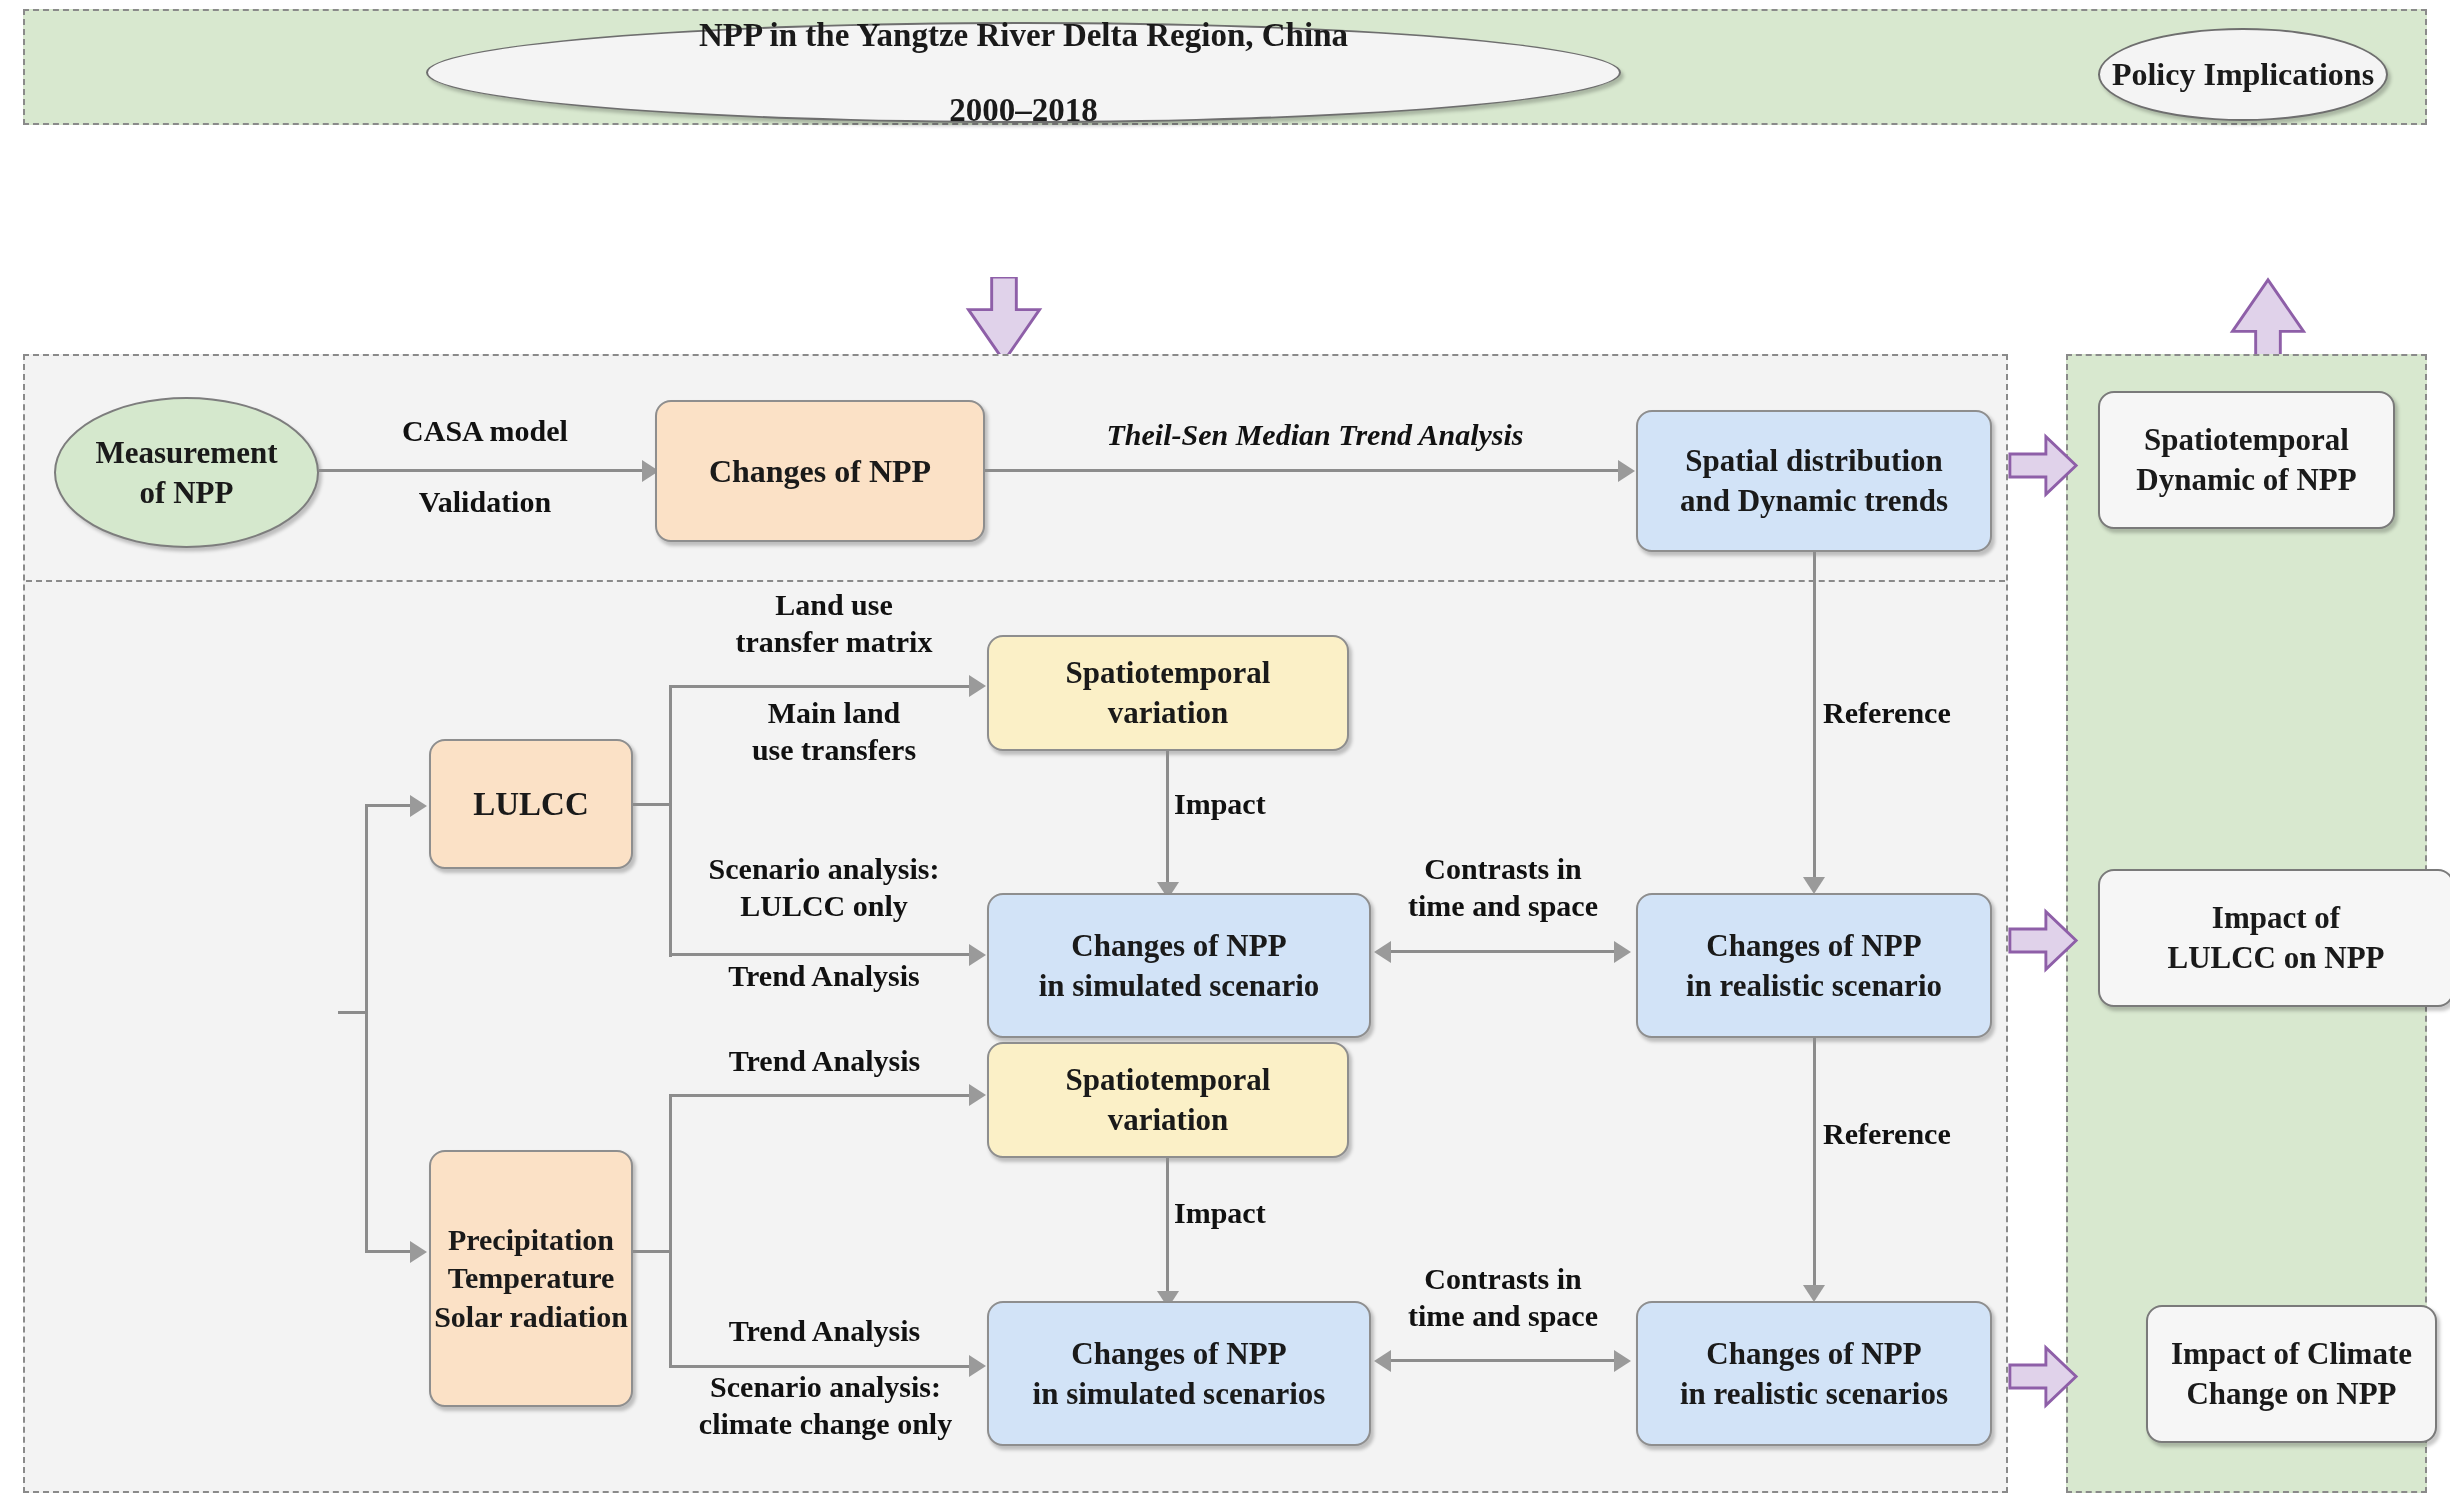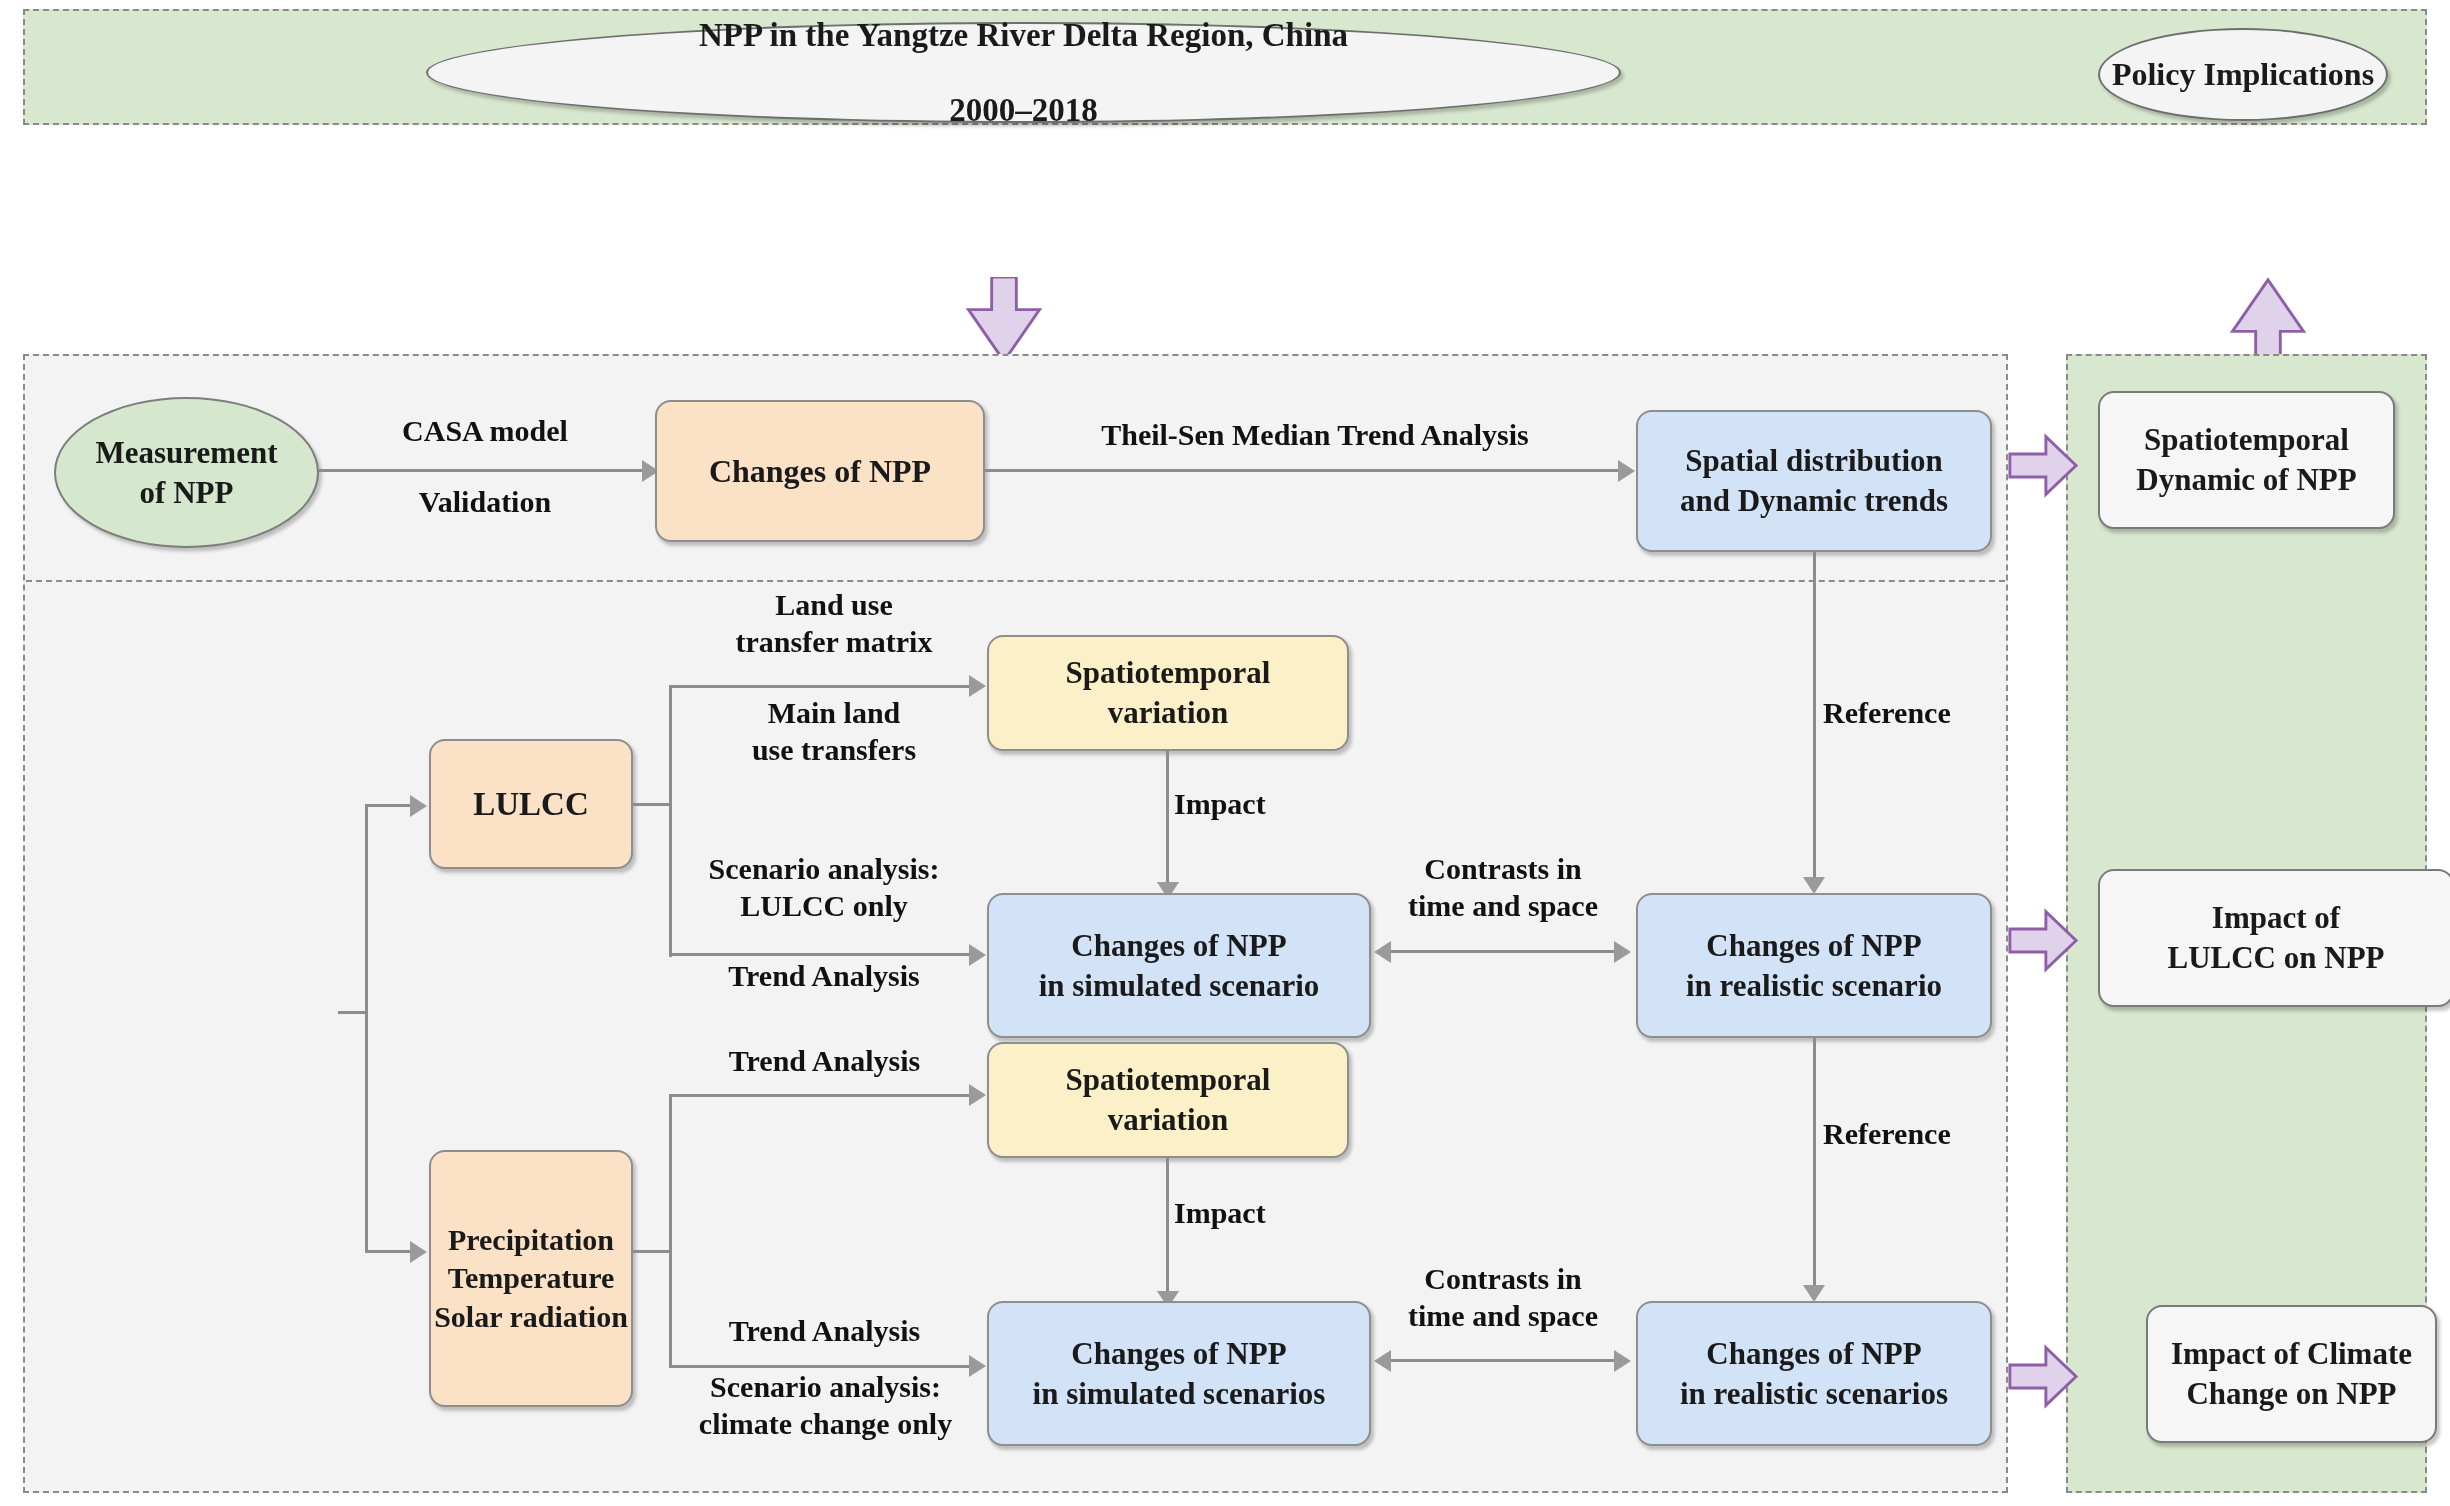--- a/index.html
+++ b/index.html
@@ -81,21 +81,21 @@
   <div class="ah" style="left:642px;top:460px;"></div>
   <div class="elabel" style="left:340px;top:413px;width:290px;">CASA model</div>
   <div class="elabel" style="left:340px;top:484px;width:290px;">Validation</div>
 
   <div class="node rrect n-orange" style="left:655px;top:400px;width:330px;height:142px;">
     <span>Changes of NPP</span>
   </div>
 
   <div class="ln lnh" style="left:985px;top:469px;width:635px;"></div>
   <div class="ah" style="left:1618px;top:460px;"></div>
-  <div class="elabel" style="left:1000px;top:417px;width:630px;">Theil-Sen Median Trend Analysis</div>
+  <div class="elabel" style="left:1000px;top:417px;width:630px;font-style:italic;">Theil-Sen Median Trend Analysis</div>
 
   <div class="node rrect n-blue" style="left:1636px;top:410px;width:356px;height:142px;white-space:pre-line;">
     <span>Spatial distribution
 and Dynamic trends</span>
   </div>
 
 
   <div class="ln lnh" style="left:338px;top:1011px;width:30px;"></div>
   <div class="ln lnv" style="left:365px;top:804px;height:449px;"></div>
   <div class="ln lnh" style="left:365px;top:804px;width:49px;"></div>

